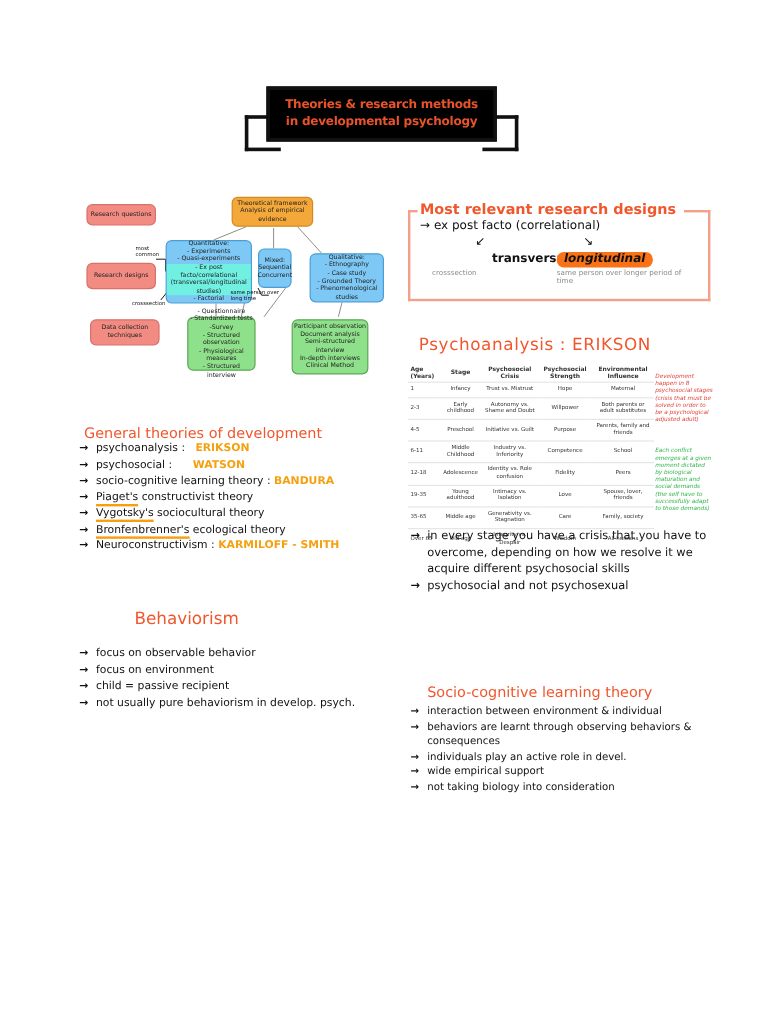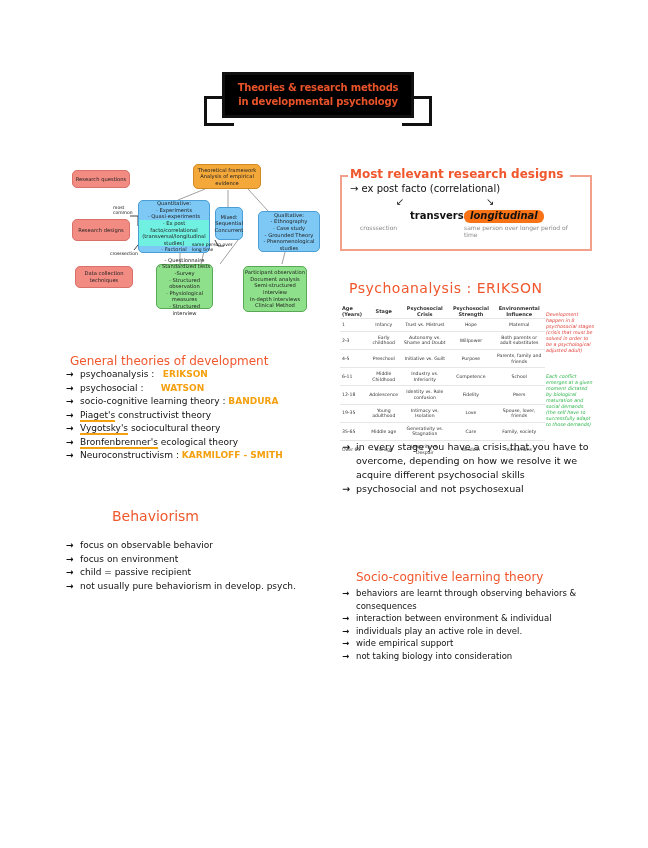--- a/index.html
+++ b/index.html
@@ -239,18 +239,18 @@
 <div class="abs h-orange" style="left:98px;top:508px;font-size:14px;font-weight:normal;margin-left:14px;">Behaviorism</div>
 <ul class="abs arrows" style="left:66px;top:527px;width:235px;margin-top:12px;">
   <li>focus on observable behavior</li>
   <li>focus on environment</li>
   <li>child = passive recipient</li>
   <li>not usually pure behaviorism in develop. psych.</li>
 </ul>
 
 <div class="abs h-orange" style="left:356px;top:570px;font-size:12px;font-weight:normal;">Socio-cognitive learning theory</div>
 <ul class="abs arrows" style="left:342px;top:587px;width:252px;">
+  <li style="font-size:8.5px;line-height:12.5px;">interaction between environment &amp; individual</li>
   <li style="font-size:8.5px;line-height:12.5px;">behaviors are learnt through observing behaviors &amp; consequences</li>
-  <li style="font-size:8.5px;line-height:12.5px;">interaction between environment &amp; individual</li>
   <li style="font-size:8.5px;line-height:12.5px;">individuals play an active role in devel.</li>
   <li style="font-size:8.5px;line-height:12.5px;">wide empirical support</li>
   <li style="font-size:8.5px;line-height:12.5px;">not taking biology into consideration</li>
 </ul>
 
 </body></html>

